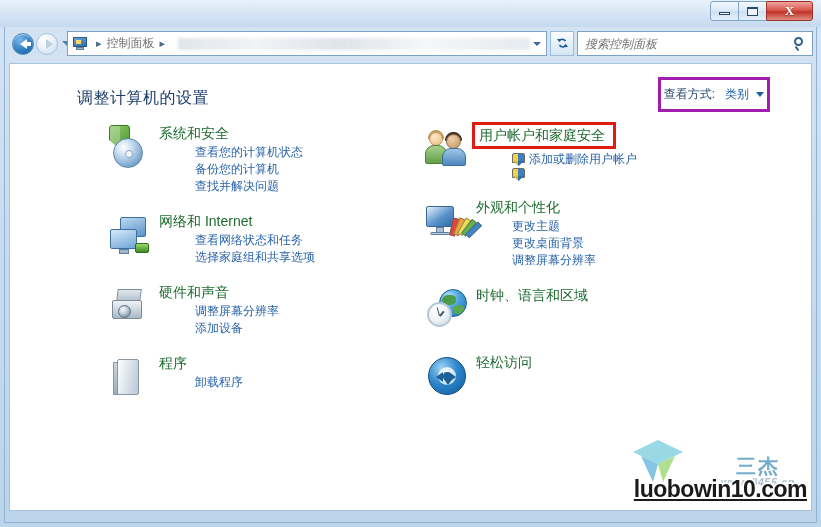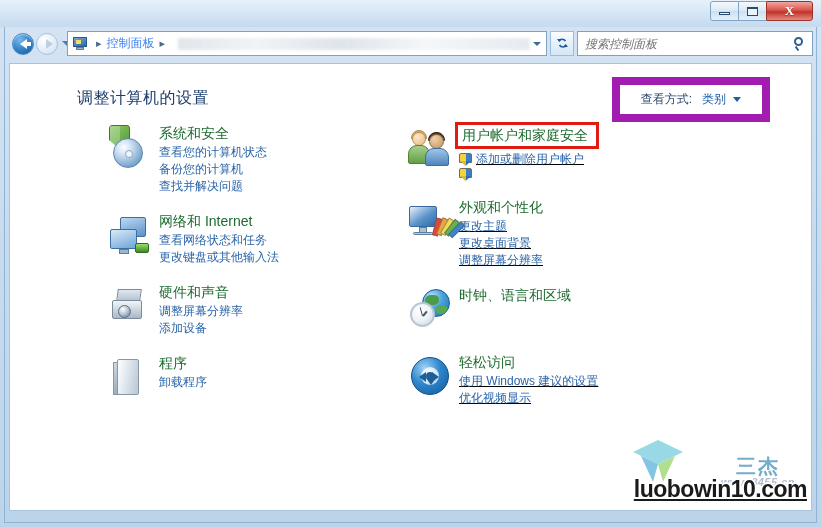--- a/index.html
+++ b/index.html
@@ -183,21 +183,21 @@
     box-sizing: border-box;
   }
   .crumb-sep {
     color: #4a6b8a;
     font-size: 11px;
     margin: 0 5px;
     flex: 0 0 auto;
   }
   .crumb {
     font-size: 12px;
-    color: #3b82f6;
+    color: #737373;
     flex: 0 0 auto;
   }
   #ghost-crumbs {
     flex: 1 1 auto;
     height: 12px;
     margin-left: 8px;
     background: linear-gradient(90deg, rgba(170,185,200,0.42) 0%, rgba(190,200,212,0.25) 22%, rgba(160,175,195,0.4) 46%, rgba(195,205,216,0.2) 70%, rgba(170,185,200,0.35) 100%);
     filter: blur(1.6px);
     opacity: 0.85;
   }
@@ -284,22 +284,22 @@
     color: #1c3d6b;
     letter-spacing: 0.5px;
   }
 
   
   #viewby-wrap {
     position: absolute;
     right: 41px; top: 13px;
     display: flex;
     align-items: center;
-    padding: 6px 21px;
-    border: 8px solid #a21caf;
+    padding: 6px 3px;
+    border: 3px solid #a21caf;
     background: #ffffff;
   }
   #viewby-label {
     font-size: 12px;
     color: #2b4a6e;
   }
   #viewby-value {
     font-size: 12px;
     color: #1c5fa8;
     margin-left: 10px;
@@ -317,21 +317,21 @@
     position: absolute;
     left: 0; top: 60px;
     width: 803px;
   }
   .column {
     position: absolute;
     top: 0;
     width: 300px;
   }
   #col-left  { left: 95px; }
-  #col-right { left: 395px; text-decoration: underline; }
+  #col-right { left: 412px; }
 
   .category {
     position: relative;
     padding-left: 54px;
     margin-bottom: 17px;
     min-height: 50px;
   }
   .cat-icon {
     position: absolute;
     left: 2px; top: 1px;
@@ -354,20 +354,21 @@
   }
   .cat-links {
     margin-top: 2px;
   }
   .cat-link {
     font-size: 12px;
     color: #2964a8;
     line-height: 17px;
     display: flex;
     align-items: center;
+    margin-left: 36px;
   }
   .shield {
     display: inline-block;
     position: relative;
     width: 13px; height: 13px;
     margin-right: 4px;
     flex: 0 0 auto;
   }
   .shield:before {
     content: "";
@@ -825,21 +826,21 @@
         <div class="category">
           <span class="cat-icon">
             <span class="ic ic-mon-back"></span>
             <span class="ic ic-mon-front"></span>
             <span class="ic ic-mon-stand"></span>
             <span class="ic ic-plug"></span>
           </span>
           <div class="cat-title">网络和 Internet</div>
           <div class="cat-links">
             <div class="cat-link">查看网络状态和任务</div>
-            <div class="cat-link">更改键盘或其他输入法</div>
+            <div class="cat-link">选择家庭组和共享选项</div>
           </div>
         </div>
 
         <div class="category">
           <span class="cat-icon">
             <span class="ic ic-printer-top"></span>
             <span class="ic ic-printer-body"></span>
             <span class="ic ic-printer-lens"></span>
           </span>
           <div class="cat-title">硬件和声音</div>
@@ -920,24 +921,20 @@
           <span class="cat-icon">
             <span class="ic ic-ease">
               <span class="inner"></span>
               <span class="ar ar-l"></span>
               <span class="ar ar-r"></span>
               <span class="ar ar-d"></span>
               <span class="core"></span>
             </span>
           </span>
           <div class="cat-title">轻松访问</div>
-          <div class="cat-links">
-            <div class="cat-link">使用 Windows 建议的设置</div>
-            <div class="cat-link">优化视频显示</div>
-          </div>
         </div>
       </div>
     </div>
 
     <svg id="wm-kite" viewBox="0 0 54 46">
       <polygon points="27,2 52,14 27,26 2,14" fill="#5fc3d8" opacity="0.85"></polygon>
       <polygon points="27,26 44,18 32,44" fill="#7ac943" opacity="0.8"></polygon>
       <polygon points="27,26 10,18 22,44" fill="#2f9fd0" opacity="0.8"></polygon>
     </svg>
     <div id="watermark-secondary">

